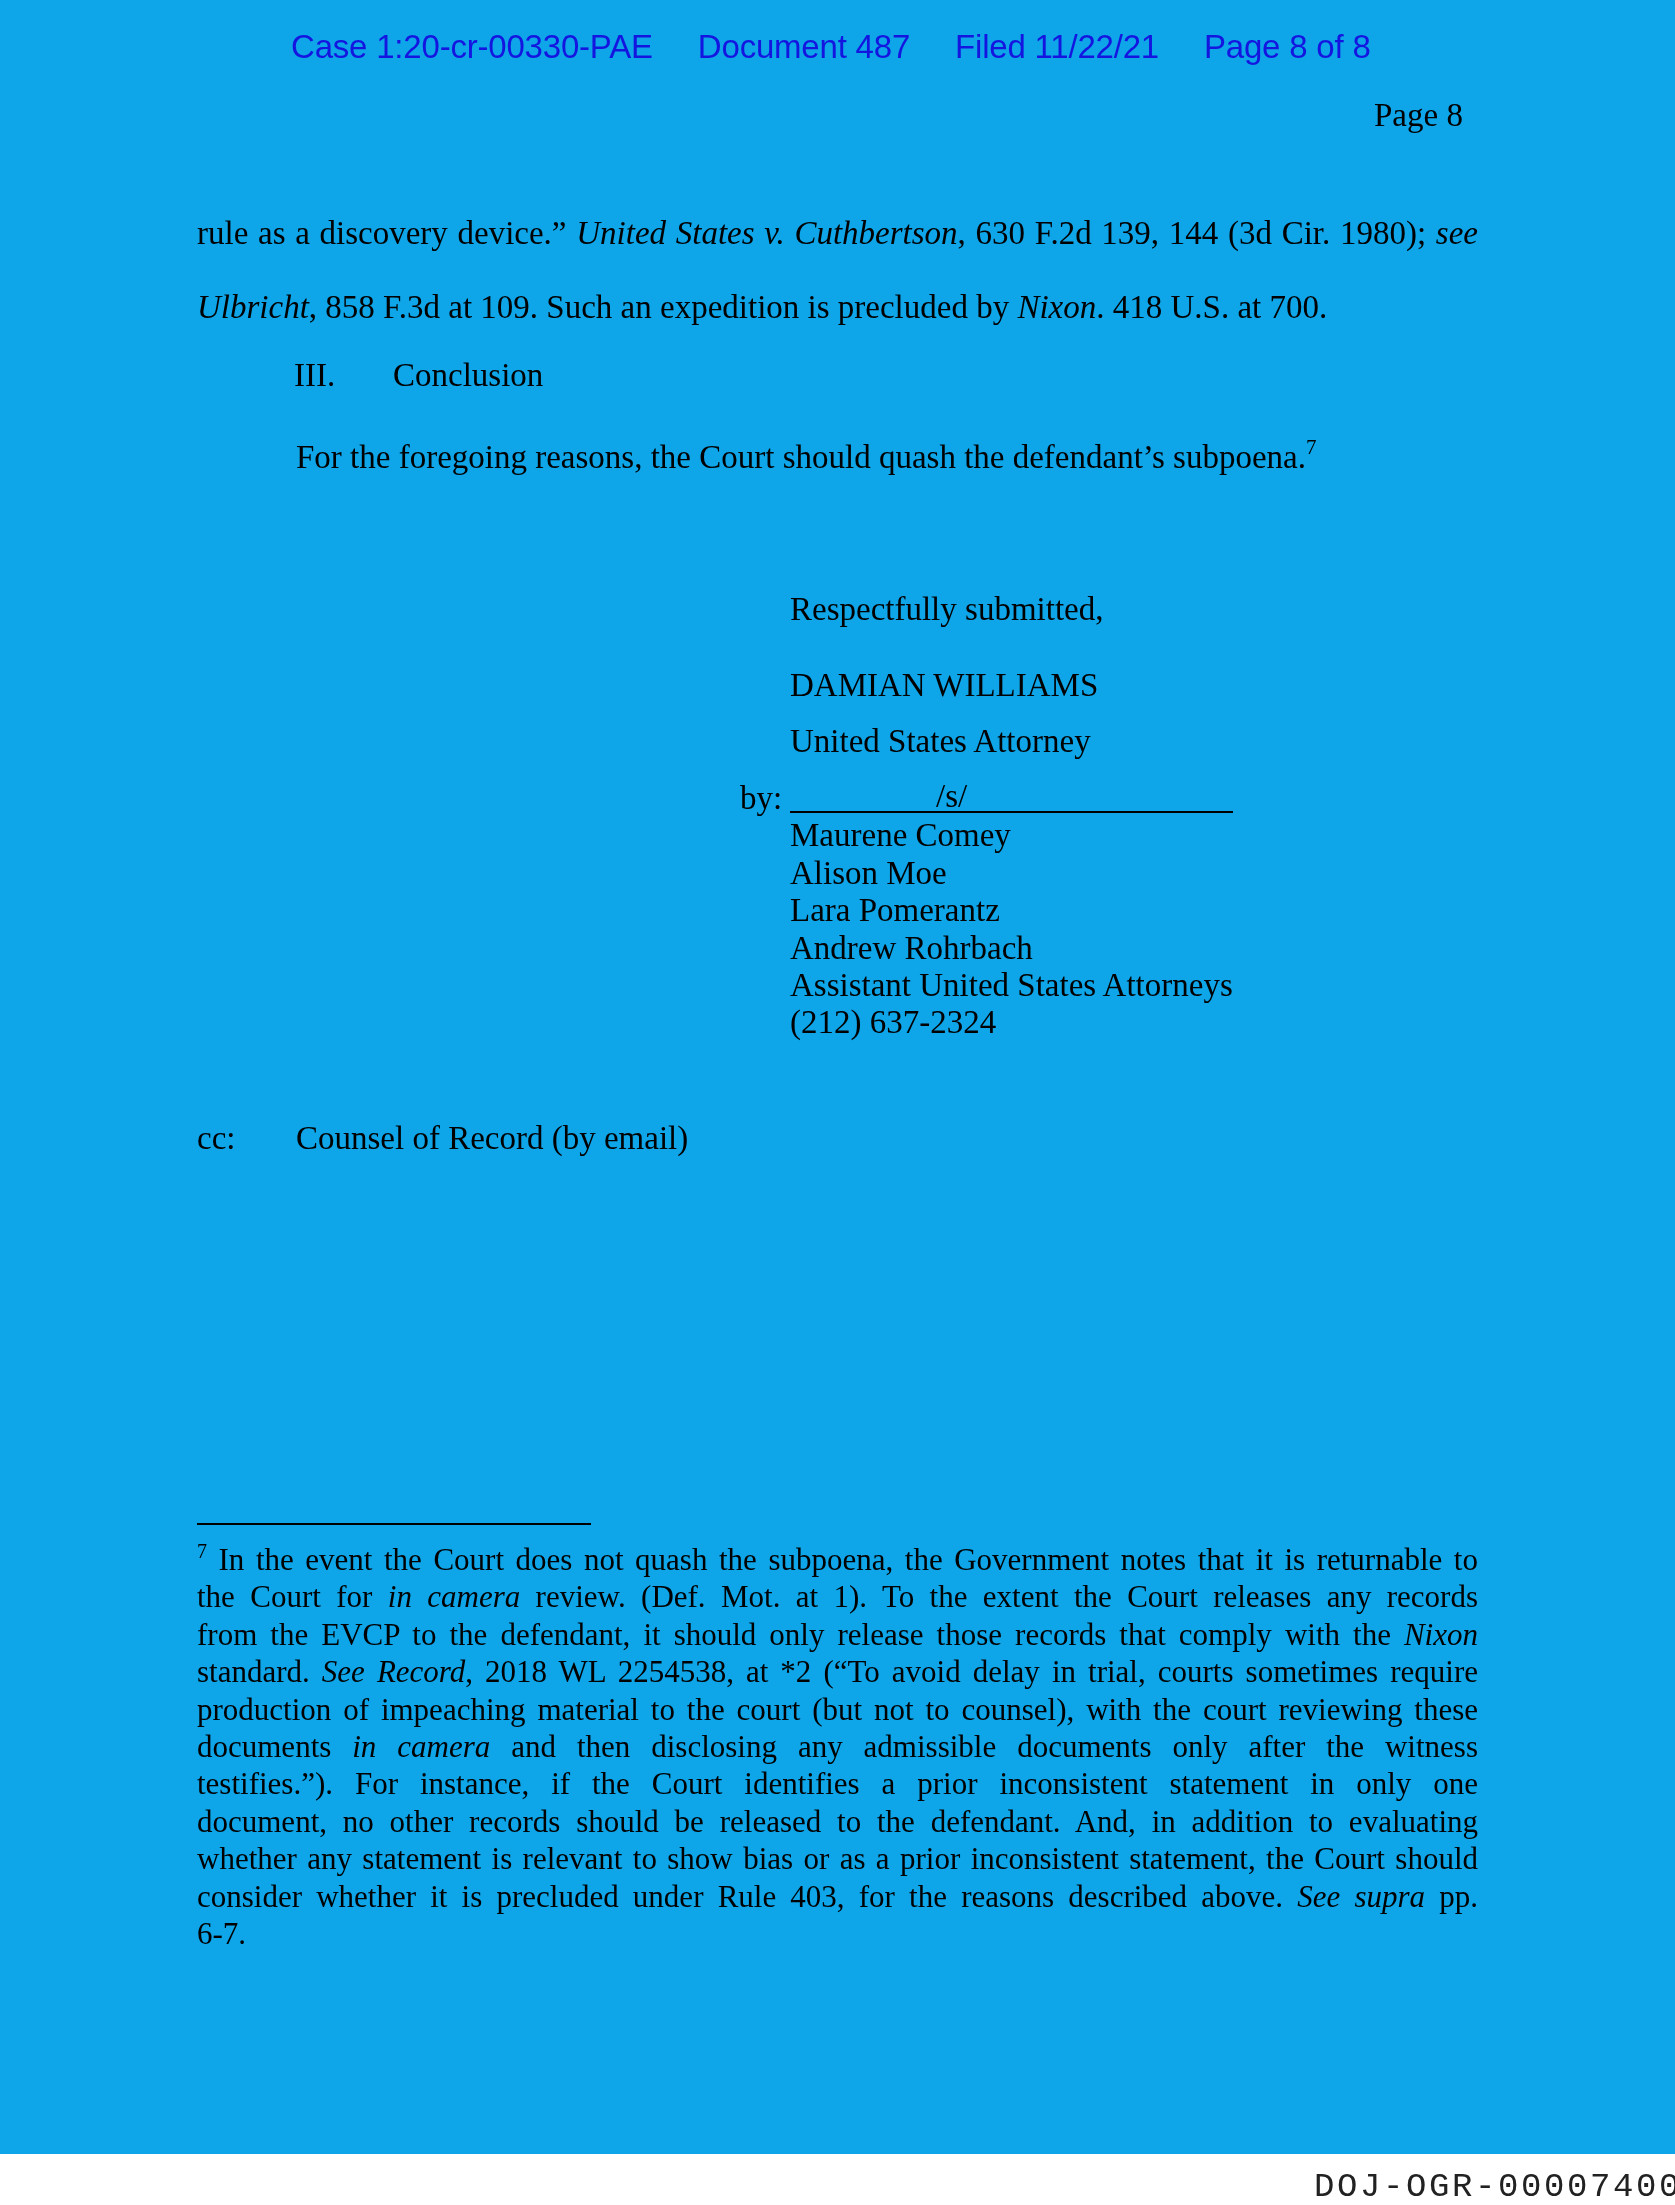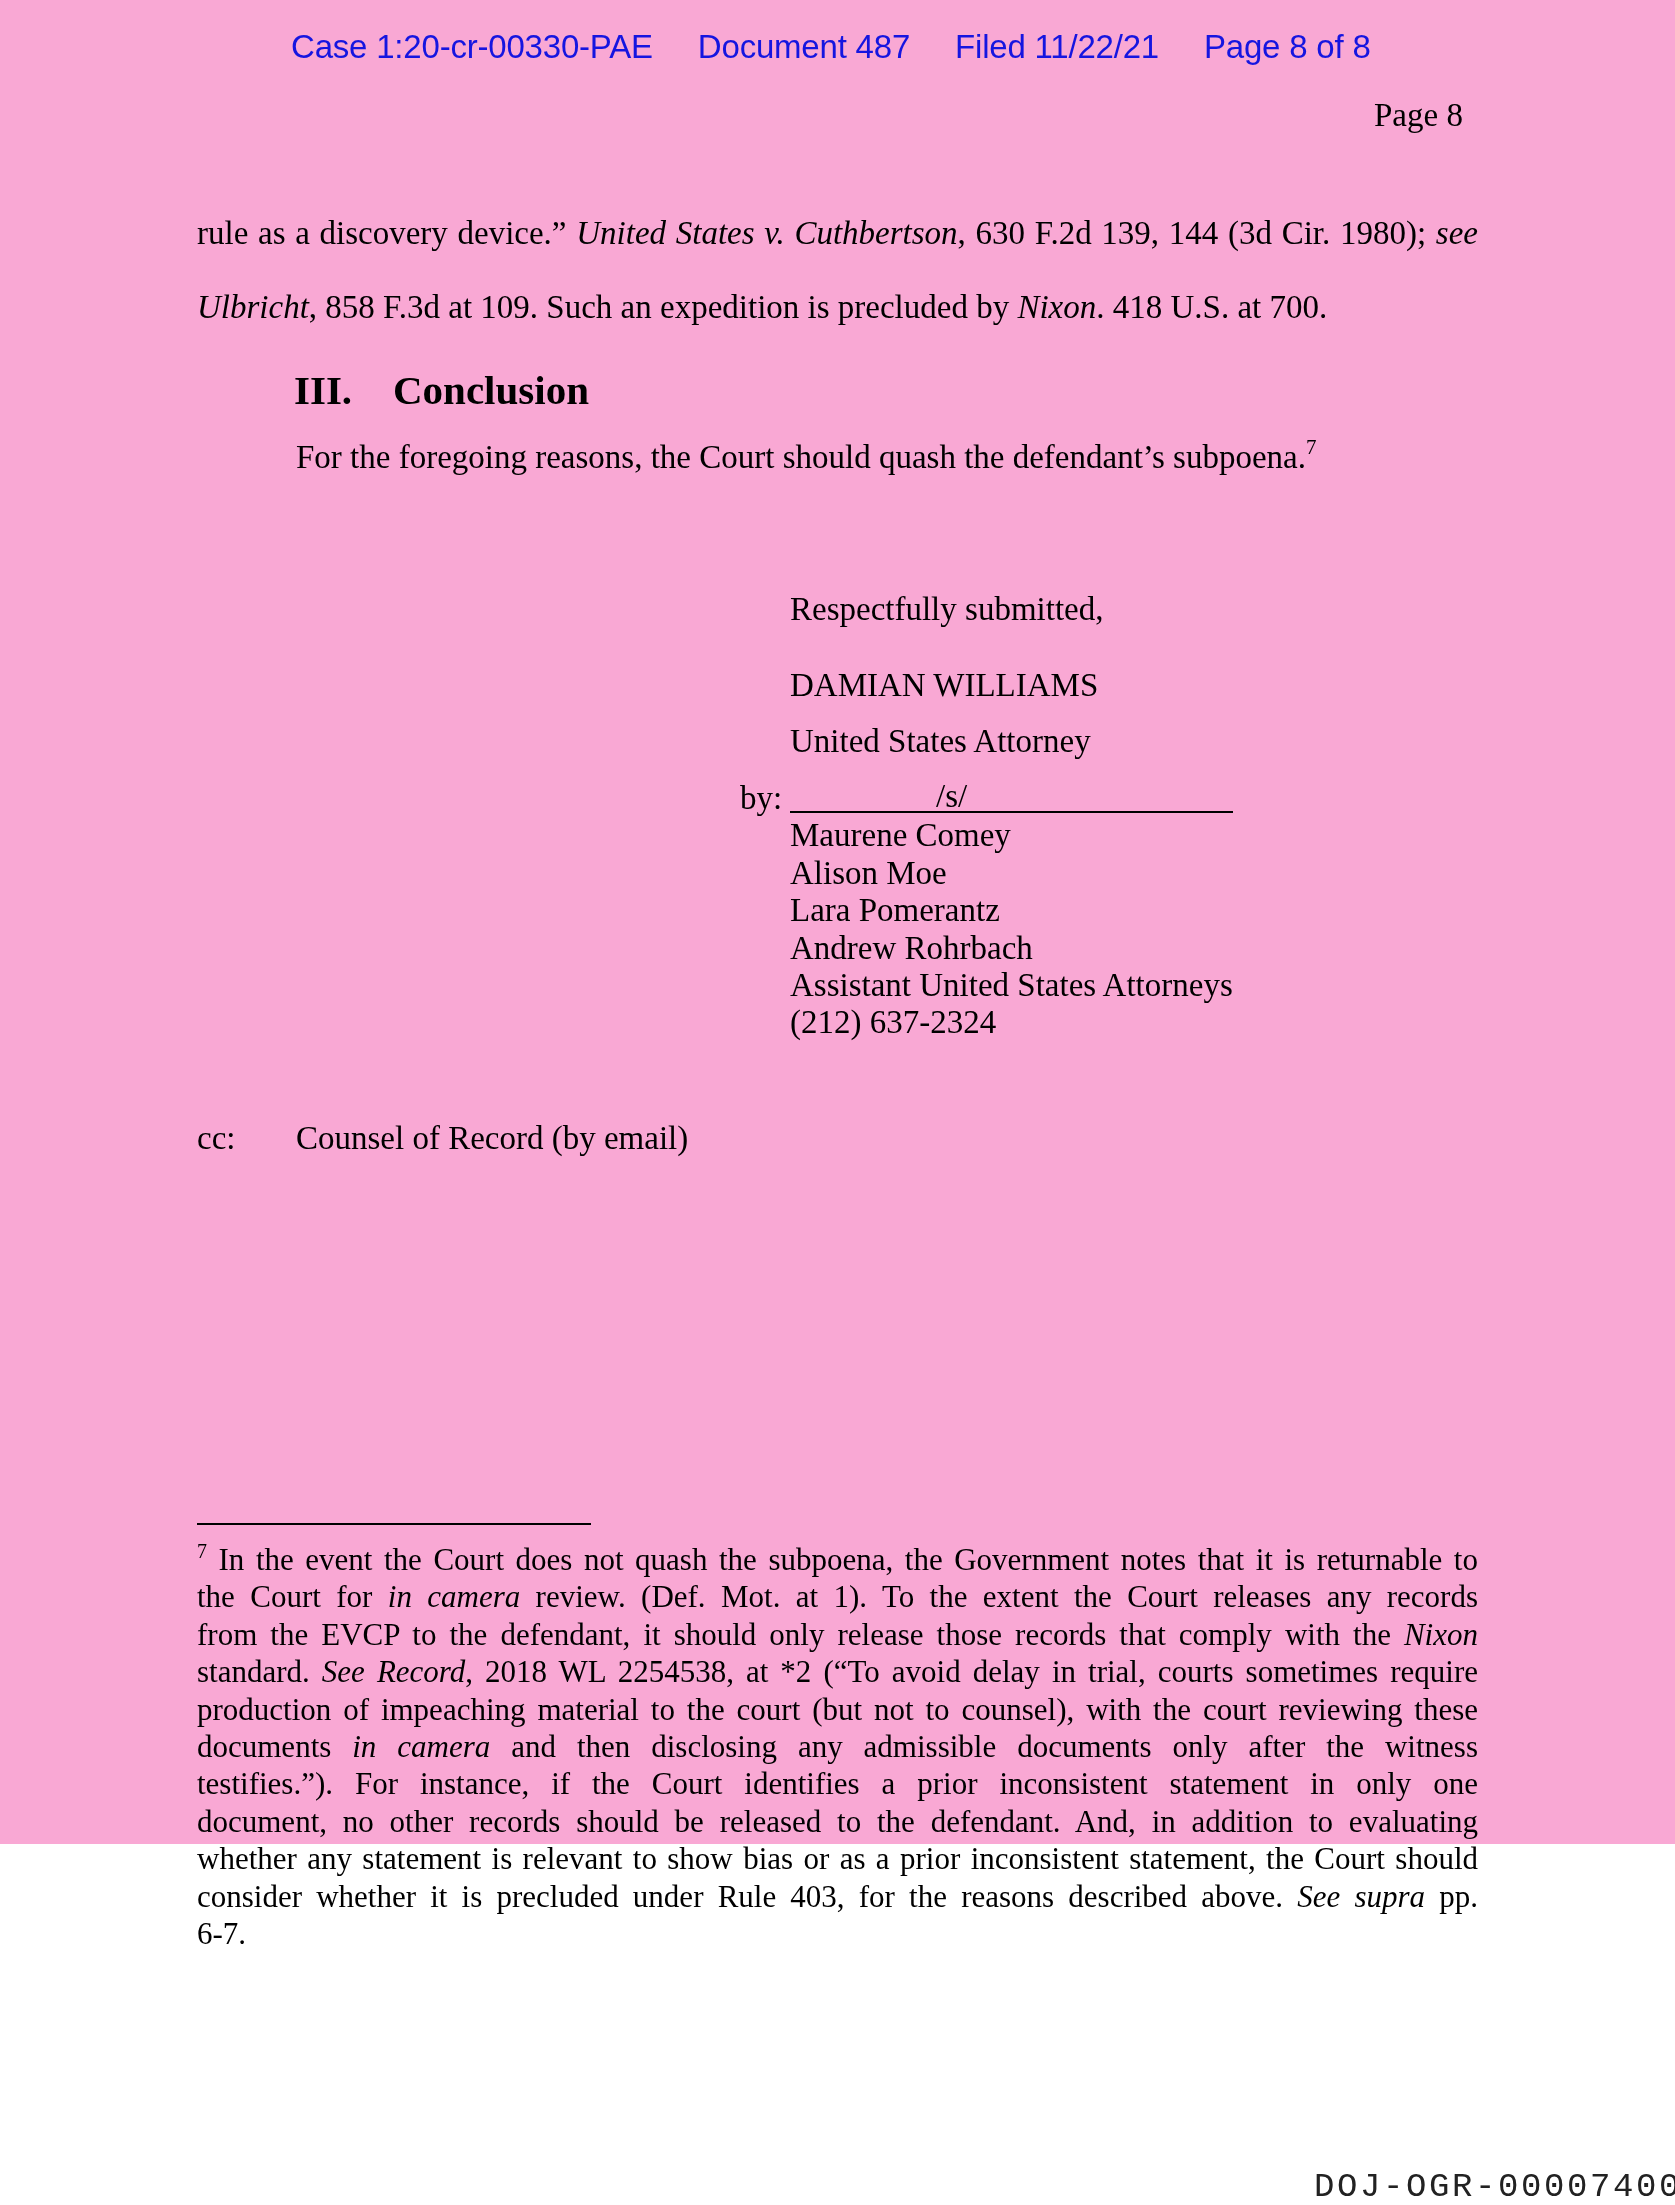--- a/index.html
+++ b/index.html
@@ -1,17 +1,17 @@
 <!DOCTYPE html>
 <html style="font-size:10.5px"><head>
 <meta charset="utf-8">
 <style>
   html, body { margin: 0; padding: 0; background: #ffffff; }
   body { width: 1675px; height: 2205px; position: relative; overflow: hidden; }
-  .page { position: absolute; left: 0; top: 0; width: 1675px; height: 1844px; background: #f9a8d4; }
+  .page { position: absolute; left: 0; top: 0; width: 1675px; height: 2154px; background: #0ea5e9; }
 
   .ecf-header {
     position: absolute; top: 28px; left: 291px;
     font-family: "Liberation Sans", sans-serif; font-size: 33px; color: #1515e0;
     white-space: nowrap; letter-spacing: -0.2px;
   }
   .ecf-header span { margin-right: 45px; }
   .ecf-header span:last-child { margin-right: 0; }
 
   .serif { font-family: "Liberation Serif", serif; color: #000; }
@@ -21,22 +21,22 @@
     font-size: 33px; white-space: nowrap;
   }
 
   .body-line {
     position: absolute; left: 197px; width: 1281px;
     font-size: 33px; white-space: nowrap; line-height: 1;
   }
   .just { text-align: justify; text-align-last: justify; }
 
   .heading {
-    position: absolute; top: 366px; left: 294px;
-    font-size: 41px; font-weight: bold; white-space: nowrap;
+    position: absolute; top: 357px; left: 294px;
+    font-size: 33px; font-weight: normal; white-space: nowrap;
   }
   .heading .num { display: inline-block; width: 99px; }
 
   .para {
     position: absolute; top: 439px; left: 296px;
     font-size: 33px; white-space: nowrap;
   }
   sup { font-size: 21px; vertical-align: 14.5px; line-height: 0; }
 
   .sig { position: absolute; left: 790px; font-size: 33px; white-space: nowrap; line-height: 1; }

